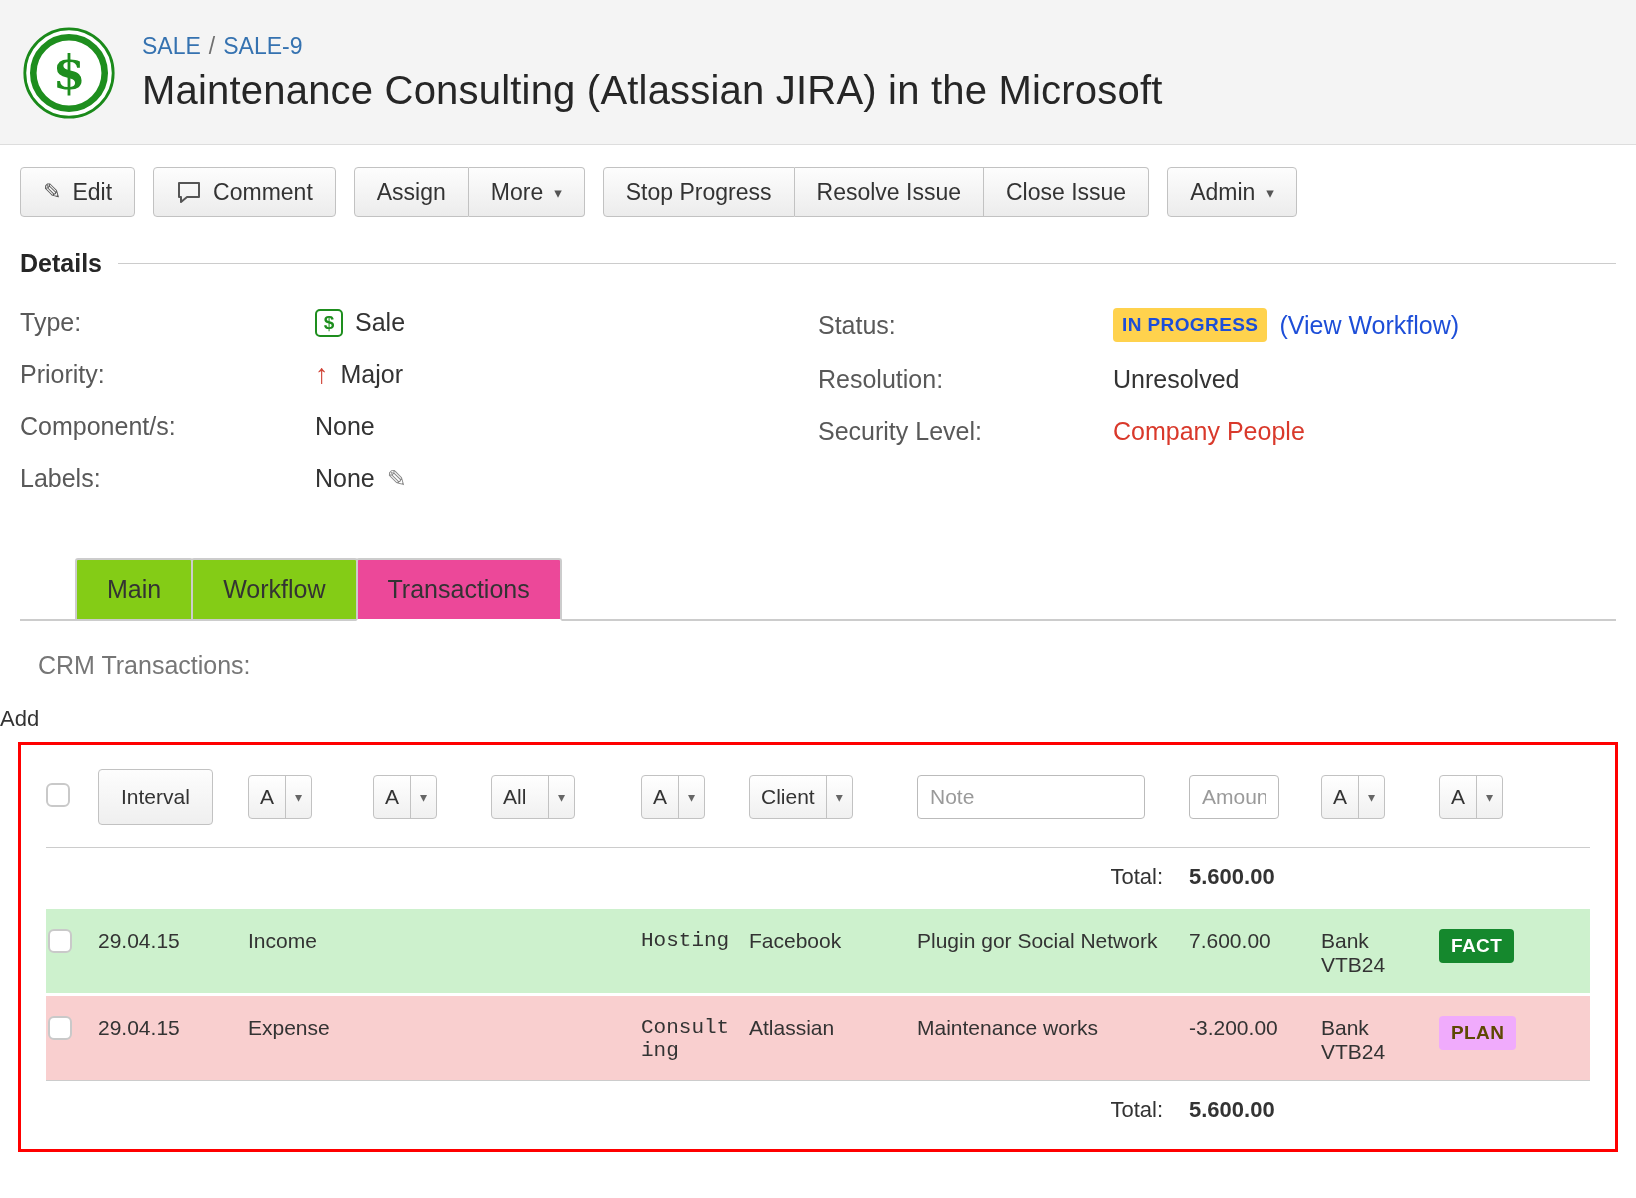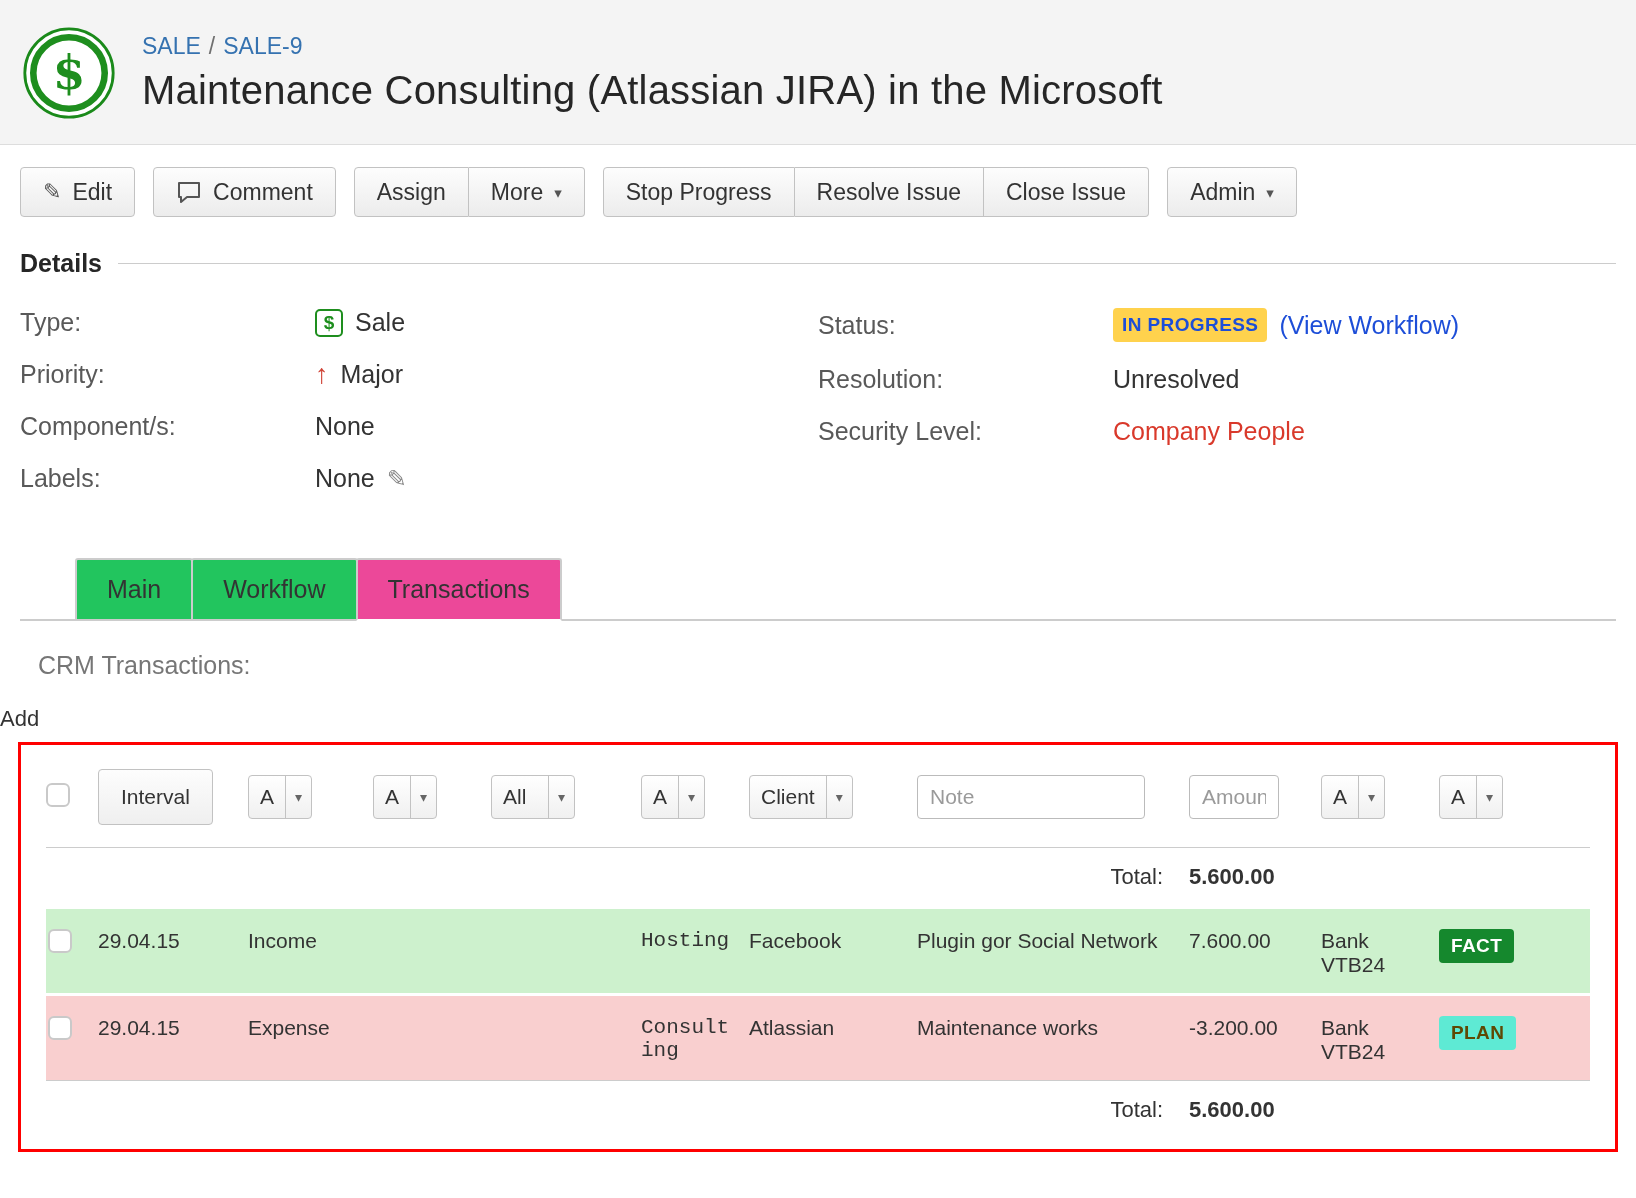--- a/index.html
+++ b/index.html
@@ -60,21 +60,21 @@
     background:#ffd24d; color:#1d4ed8; font-weight:bold; font-size:19px;
     padding:6px 9px; border-radius:4px; letter-spacing:0.4px; white-space:nowrap;
   }
   .wf-link { color:#1d4ed8; font-size:25px; }
   .sec-red { color:#d9392b; }
 
   
   .tabs { margin:42px 20px 0 20px; border-bottom:2px solid #ccc; display:flex; padding-left:55px; }
   .tab {
     font-size:25px; color:#333; padding:15px 30px;
-    border:2px solid #ccc; background:#22c55e;
+    border:2px solid #ccc; background:#84cc16;
     margin-bottom:-2px; margin-right:-2px;
     border-radius:3px 3px 0 0; cursor:pointer;
   }
   .tab.active { background:#ec4899; border-bottom-color:#fff; }
 
   .crm-heading { padding:30px 20px 0 38px; color:#767676; font-size:25px; }
   .add-row { text-align:left; padding-right:92px; margin:26px 0 10px 0; font-size:22px; }
   .add-row a { color:#333; }
 
   
@@ -115,21 +115,21 @@
   .data-row td { padding:20px 8px 16px 0; height:84px; border-top:3px solid #fff; }
   .data-row td:first-child { padding-left:2px; }
   .row-income td { background:#cdf1cd; }
   .row-expense td { background:#f9cfcf; }
   .wrap-break { word-break:break-all; overflow-wrap:anywhere;font-family:Liberation Mono, monospace; }
   .badge {
     display:inline-block; font-weight:bold; font-size:19px;
     padding:6px 12px; border-radius:4px; letter-spacing:0.4px;
   }
   .badge-fact { background:#15882d; color:#fff; }
-  .badge-plan { background:#5eead4; color:#5e4803; }
+  .badge-plan { background:#f0abfc; color:#5e4803; }
 </style>
 </head>
 <body>
 
 <header class="issue-header">
   <div class="issue-icon">
     <svg viewBox="0 0 100 100">
       <circle cx="50" cy="50" r="47" fill="#ffffff" stroke="#1a8a1a" stroke-width="3"></circle>
       <circle cx="50" cy="50" r="38" fill="#ffffff" stroke="#1e8e1e" stroke-width="7"></circle>
       <text x="50" y="67" font-size="50" text-anchor="middle" fill="#1e8e1e" font-weight="bold" font-family="DejaVu Serif, serif">$</text>

